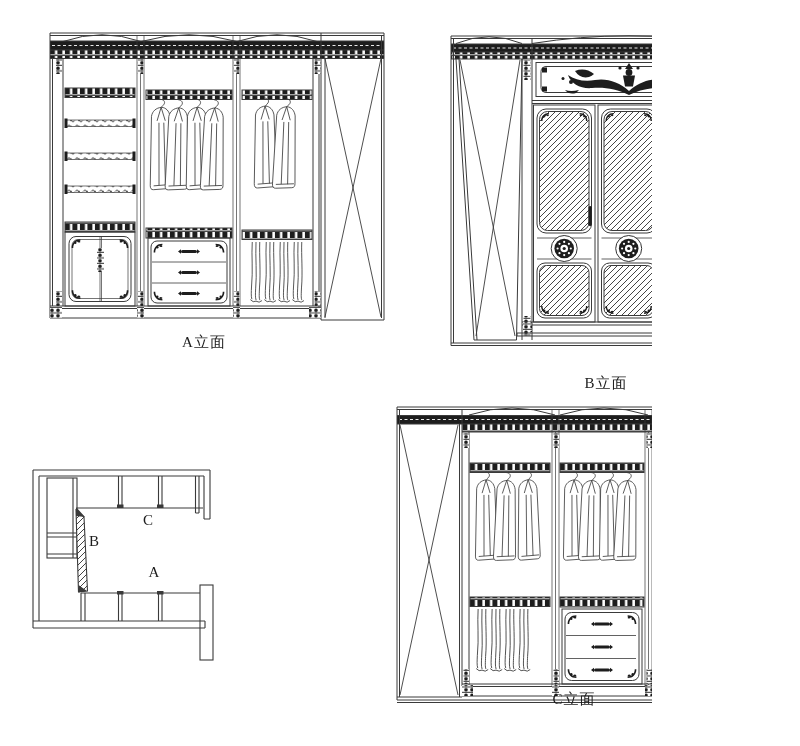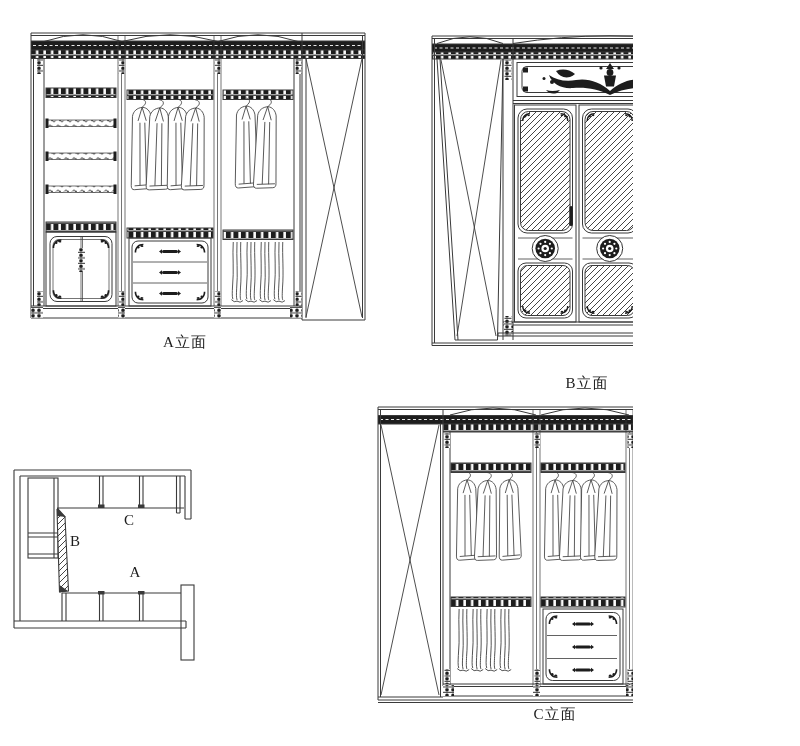--- a/index.html
+++ b/index.html
@@ -1,17 +1,17 @@
 <!DOCTYPE html>
 <html><head>
 <meta charset="utf-8">
 <style>
   html,body{margin:0;padding:0;background:#ffffff;}
   .sheet{position:relative;width:633px;height:746px;background:#ffffff;overflow:hidden;
-         font-family:"Liberation Serif","DejaVu Serif",serif;}
+         font-family:"Liberation Serif","DejaVu Serif",serif;margin-left:19px;}
   .sheet svg{position:absolute;left:0;top:0;}
   .lbl{position:absolute;text-align:center;color:#1c1c1c;font-size:15px;letter-spacing:1px;}
   .lbl-small{position:absolute;text-align:center;color:#1c1c1c;font-size:15px;}
 </style>
 </head>
 <body>
 
 <div class="sheet">
 <svg width="800" height="746" viewBox="0 0 800 746">
   <defs>
@@ -511,17 +511,17 @@
         <rect x="98" y="591" width="6.5" height="3.5"></rect>
             <rect x="138" y="591" width="6.5" height="3.5"></rect>
       </g>
       <rect x="181" y="585" width="13" height="75"></rect>
     </g>
   </g>
 </svg>
 
 <div class="lbl" style="left:145px;top:333px;width:80px;">A立面</div>
 <div class="lbl" style="left:545px;top:374px;width:84px;">B立面</div>
-<div class="lbl" style="left:515px;top:705px;width:80px;">C立面</div>
+<div class="lbl" style="left:515px;top:690px;width:80px;">C立面</div>
 <div class="lbl-small" style="left:120px;top:512px;width:18px;">C</div>
 <div class="lbl-small" style="left:66px;top:533px;width:18px;">B</div>
 <div class="lbl-small" style="left:126px;top:564px;width:18px;">A</div>
 </div>
 
 </body></html>

